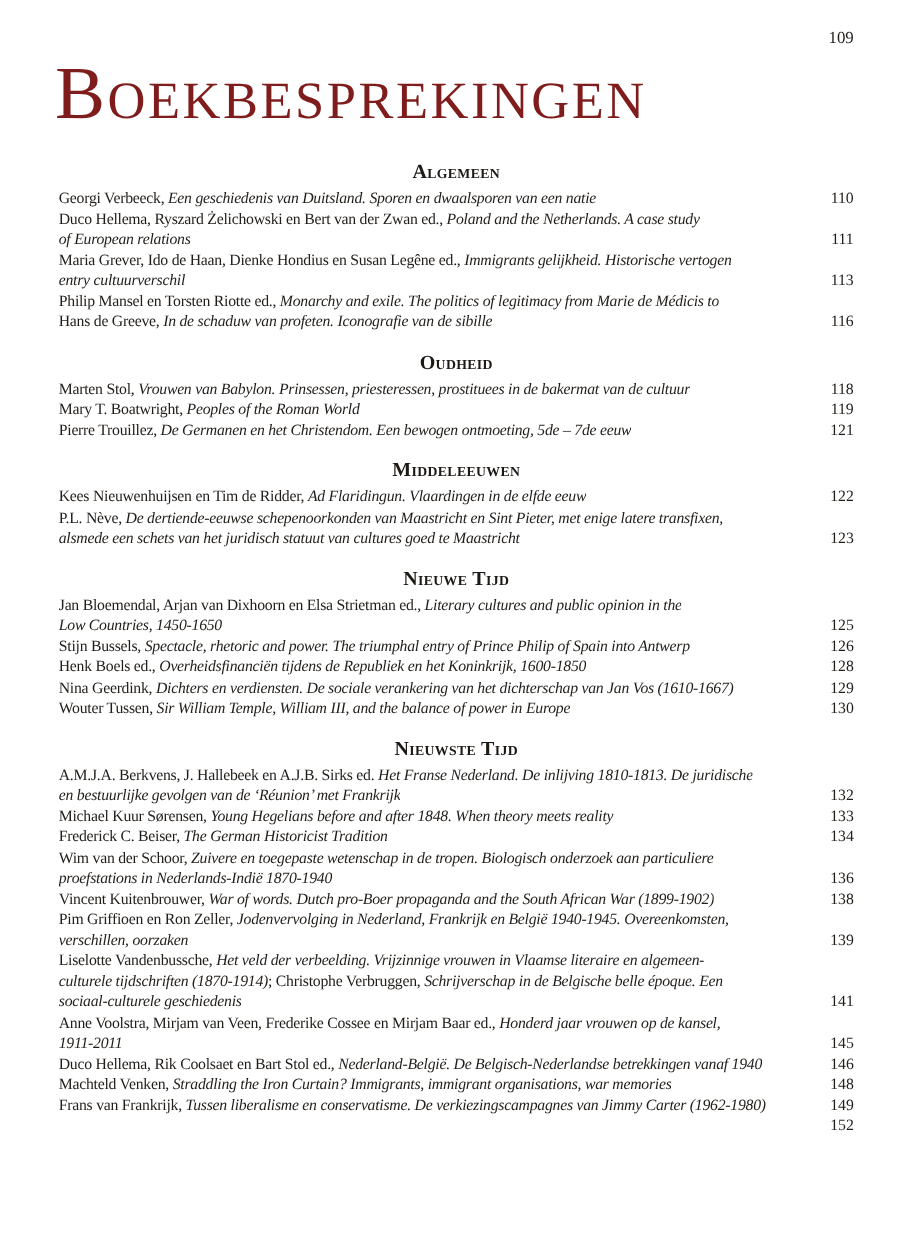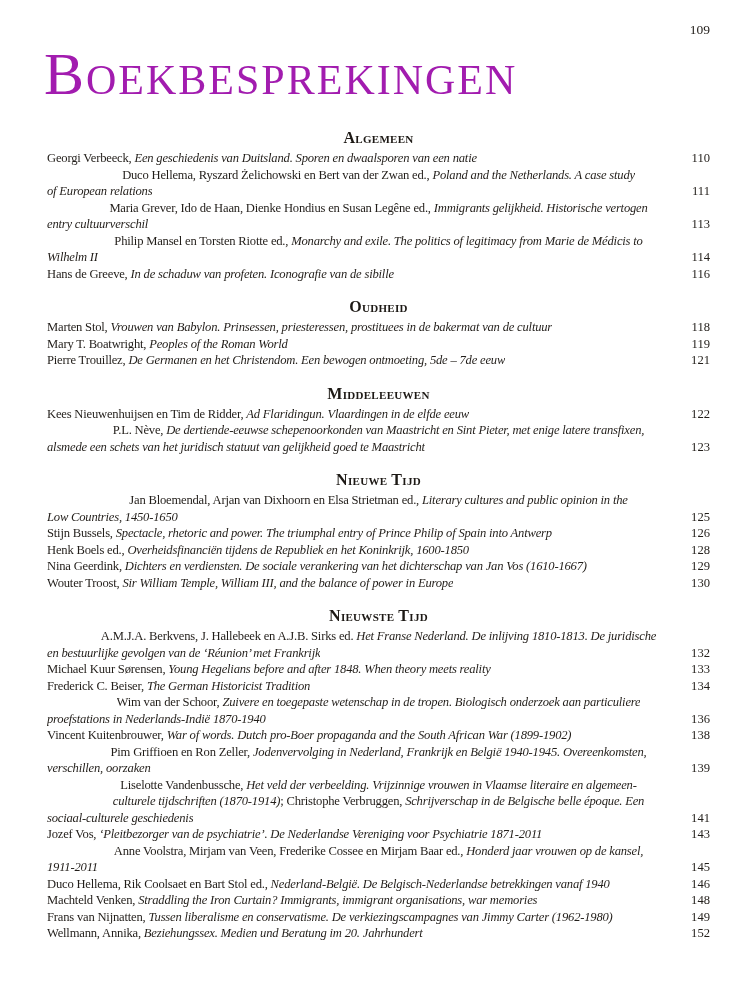--- a/index.html
+++ b/index.html
@@ -6,56 +6,55 @@
   body {
     width:732px; height:996px;
     background:#ffffff;
     font-family:"Liberation Serif", serif;
     color:#211d19;
     overflow:hidden;
   }
   .page {
     box-sizing:border-box;
     width:732px; height:996px;
-    padding:22px 22px 0 47px;
+    padding:22px 49px 0 47px;
   }
   .pagenum {
     text-align:right;
     font-size:13.5px;
     line-height:16px;
     color:#211d19;
   }
   h1.title {
     font-variant:small-caps;
     font-weight:400;
     font-size:60px;
     line-height:1.0;
     letter-spacing:2px;
-    color:#a21caf;
+    color:#7f1d1d;
     margin:6px 0 0 -3px;
   }
   .sec-heading {
     font-variant:small-caps;
     font-weight:700;
     font-size:16px;
     line-height:20px;
     letter-spacing:0.3px;
     color:#1d1915;
     margin:15px 0 2px 0;
     text-align:center;
   }
   .section:first-child .sec-heading { margin-top:24px; }
   .entry { margin:0; }
   .line {
     display:flex;
     align-items:baseline;
     font-size:12.6px;
     line-height:16.5px;
     letter-spacing:-0.2px;
-    justify-content:center;
   }
   .line .txt {
     white-space:nowrap;
     overflow:hidden;
     min-width:0;
   }
   .line .pg {
     margin-left:auto;
     padding-left:10px;
     flex-shrink:0;
@@ -95,24 +94,20 @@
           </div>
           <div class="line">
             <span class="txt"><span class="it">entry cultuurverschil</span></span>
             <span class="pg">113</span>
           </div>
         </div>
         <div class="entry">
           <div class="line">
             <span class="txt"><span class="ro">Philip Mansel en Torsten Riotte ed., </span><span class="it">Monarchy and exile. The politics of legitimacy from Marie de Médicis to</span></span>
           </div>
-          <div class="line">
-            <span class="txt"><span class="it">Wilhelm II</span></span>
-            <span class="pg">114</span>
-          </div>
         </div>
         <div class="entry">
           <div class="line">
             <span class="txt"><span class="ro">Hans de Greeve, </span><span class="it">In de schaduw van profeten. Iconografie van de sibille</span></span>
             <span class="pg">116</span>
           </div>
         </div>
       </section>
       <section class="section">
         <h2 class="sec-heading">Oudheid</h2>
@@ -141,21 +136,21 @@
           <div class="line">
             <span class="txt"><span class="ro">Kees Nieuwenhuijsen en Tim de Ridder, </span><span class="it">Ad Flaridingun. Vlaardingen in de elfde eeuw</span></span>
             <span class="pg">122</span>
           </div>
         </div>
         <div class="entry">
           <div class="line">
             <span class="txt"><span class="ro">P.L. Nève, </span><span class="it">De dertiende-eeuwse schepenoorkonden van Maastricht en Sint Pieter, met enige latere transfixen,</span></span>
           </div>
           <div class="line">
-            <span class="txt"><span class="it">alsmede een schets van het juridisch statuut van gelijkheid goed te Maastricht</span></span>
+            <span class="txt"><span class="it">alsmede een schets van het juridisch statuut van cultures goed te Maastricht</span></span>
             <span class="pg">123</span>
           </div>
         </div>
       </section>
       <section class="section">
         <h2 class="sec-heading">Nieuwe Tijd</h2>
         <div class="entry">
           <div class="line">
             <span class="txt"><span class="ro">Jan Bloemendal, Arjan van Dixhoorn en Elsa Strietman ed., </span><span class="it">Literary cultures and public opinion in the</span></span>
           </div>
@@ -177,21 +172,21 @@
           </div>
         </div>
         <div class="entry">
           <div class="line">
             <span class="txt"><span class="ro">Nina Geerdink, </span><span class="it">Dichters en verdiensten. De sociale verankering van het dichterschap van Jan Vos (1610-1667)</span></span>
             <span class="pg">129</span>
           </div>
         </div>
         <div class="entry">
           <div class="line">
-            <span class="txt"><span class="ro">Wouter Troost, </span><span class="it">Sir William Temple, William III, and the balance of power in Europe</span></span>
+            <span class="txt"><span class="ro">Wouter Tussen, </span><span class="it">Sir William Temple, William III, and the balance of power in Europe</span></span>
             <span class="pg">130</span>
           </div>
         </div>
       </section>
       <section class="section">
         <h2 class="sec-heading">Nieuwste Tijd</h2>
         <div class="entry">
           <div class="line">
             <span class="txt"><span class="ro">A.M.J.A. Berkvens, J. Hallebeek en A.J.B. Sirks ed. </span><span class="it">Het Franse Nederland. De inlijving 1810-1813. De juridische</span></span>
           </div>
@@ -243,26 +238,20 @@
           <div class="line">
             <span class="txt"><span class="it">culturele tijdschriften (1870-1914)</span><span class="ro">; Christophe Verbruggen, </span><span class="it">Schrijverschap in de Belgische belle époque. Een</span></span>
           </div>
           <div class="line">
             <span class="txt"><span class="it">sociaal-culturele geschiedenis</span></span>
             <span class="pg">141</span>
           </div>
         </div>
         <div class="entry">
           <div class="line">
-            <span class="txt"><span class="ro">Jozef Vos, </span><span class="it">‘Pleitbezorger van de psychiatrie’. De Nederlandse Vereniging voor Psychiatrie 1871-2011</span></span>
-            <span class="pg">143</span>
-          </div>
-        </div>
-        <div class="entry">
-          <div class="line">
             <span class="txt"><span class="ro">Anne Voolstra, Mirjam van Veen, Frederike Cossee en Mirjam Baar ed., </span><span class="it">Honderd jaar vrouwen op de kansel,</span></span>
           </div>
           <div class="line">
             <span class="txt"><span class="it">1911-2011</span></span>
             <span class="pg">145</span>
           </div>
         </div>
         <div class="entry">
           <div class="line">
             <span class="txt"><span class="ro">Duco Hellema, Rik Coolsaet en Bart Stol ed., </span><span class="it">Nederland-België. De Belgisch-Nederlandse betrekkingen vanaf 1940</span></span>
@@ -270,25 +259,24 @@
           </div>
         </div>
         <div class="entry">
           <div class="line">
             <span class="txt"><span class="ro">Machteld Venken, </span><span class="it">Straddling the Iron Curtain? Immigrants, immigrant organisations, war memories</span></span>
             <span class="pg">148</span>
           </div>
         </div>
         <div class="entry">
           <div class="line">
-            <span class="txt"><span class="ro">Frans van Nijnatten, </span><span class="it">Tussen liberalisme en conservatisme. De verkiezingscampagnes van Jimmy Carter (1962-1980)</span></span>
+            <span class="txt"><span class="ro">Frans van Frankrijk, </span><span class="it">Tussen liberalisme en conservatisme. De verkiezingscampagnes van Jimmy Carter (1962-1980)</span></span>
             <span class="pg">149</span>
           </div>
         </div>
         <div class="entry">
           <div class="line">
-            <span class="txt"><span class="ro">Wellmann, Annika, </span><span class="it">Beziehungssex. Medien und Beratung im 20. Jahrhundert</span></span>
             <span class="pg">152</span>
           </div>
         </div>
       </section>
     </div>
 </div>
 
 </body></html>

